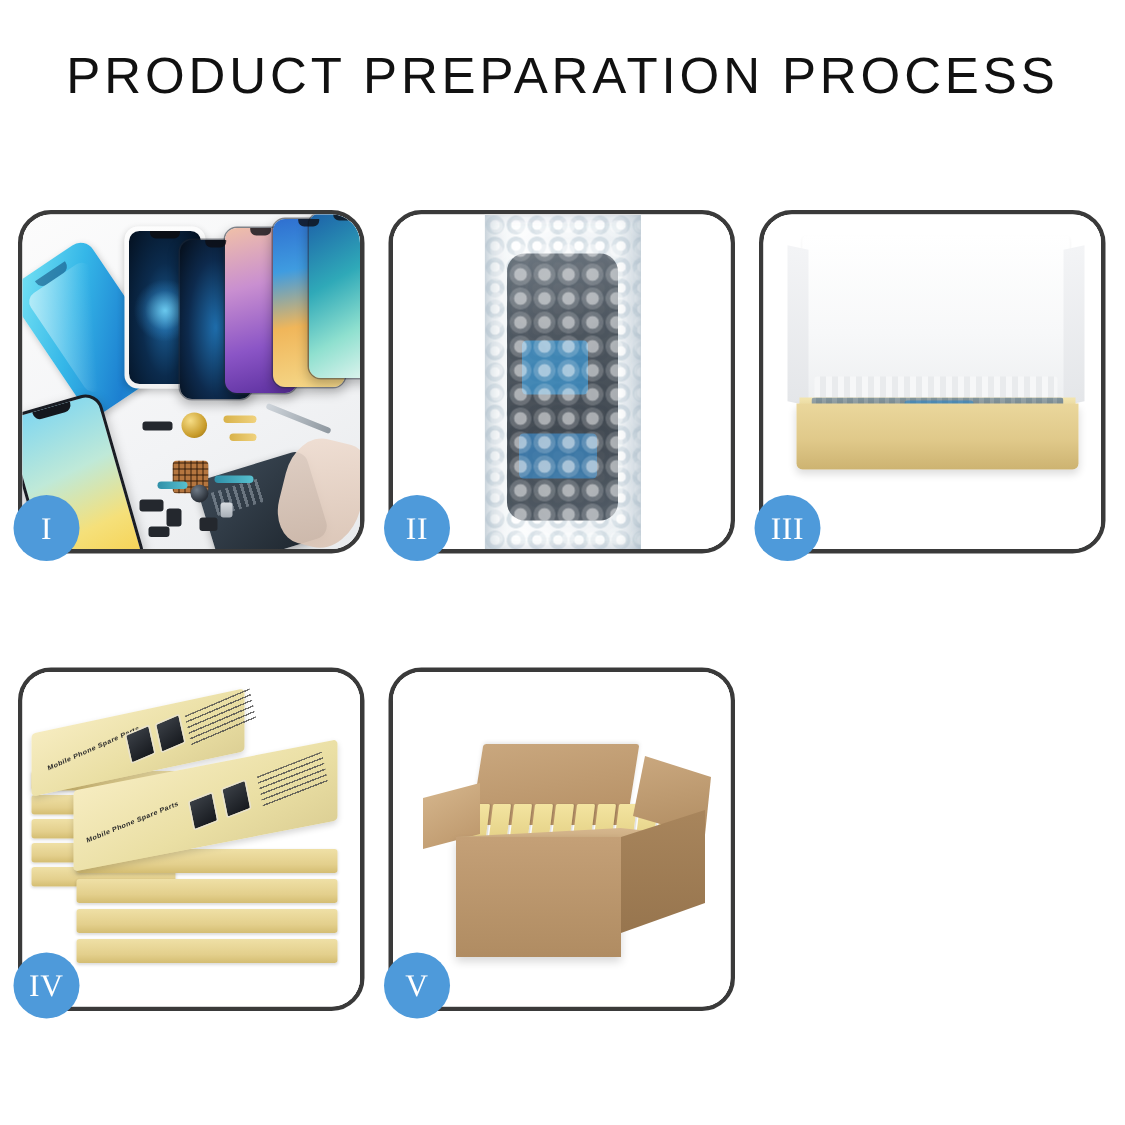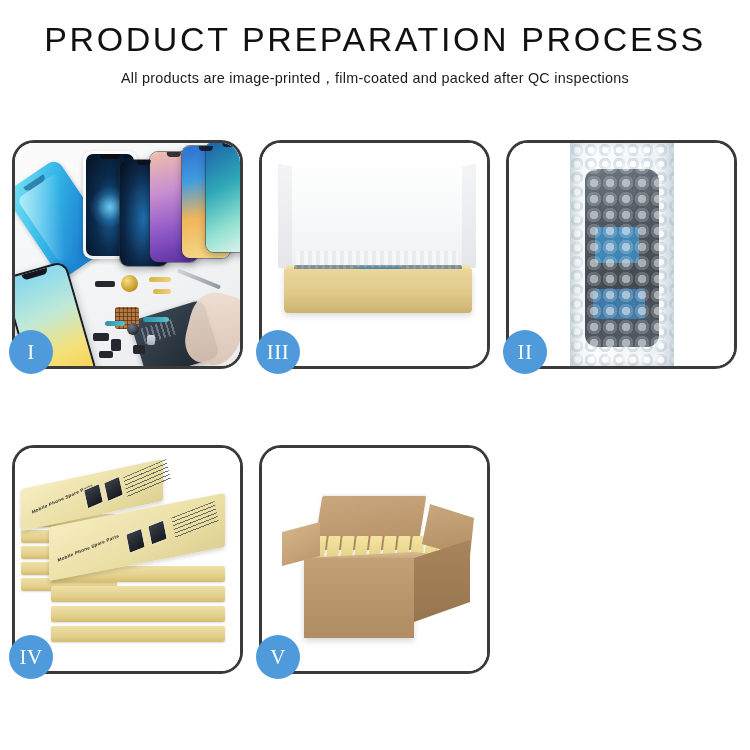--- a/index.html
+++ b/index.html
@@ -4,21 +4,21 @@
 <style>
   html,body{margin:0;padding:0;}
   body{
     width:750px;height:750px;background:#ffffff;
     font-family:"Liberation Sans","DejaVu Sans",sans-serif;
     overflow:hidden;position:relative;
   }
   .page{width:750px;height:750px;position:relative;}
 
   
-  .header{padding-top:22px;text-align:center;}
+  .header{padding-top:34px;text-align:center;}
   .title{
     font-size:34px;font-weight:500;letter-spacing:2.6px;
     color:#111;line-height:1.05;white-space:nowrap;
     font-family:"Liberation Sans","DejaVu Sans",sans-serif;
   }
   .subtitle{
     margin-top:11px;font-size:14.4px;color:#1b1b1b;letter-spacing:.25px;
     white-space:nowrap;font-weight:400;
   }
 
@@ -345,21 +345,20 @@
     position:absolute;width:16px;height:12px;background:rgba(150,120,88,.45);border-radius:1px;
   }
 </style>
 </head>
 <body>
 
 <div class="page">
 
   <div class="header">
     <div class="title">PRODUCT PREPARATION PROCESS</div>
-    <div class="subtitle">All products are image-printed，film-coated and packed after QC inspections</div>
   </div>
 
   <div class="grid">
 
     <div class="panel">
       <div class="inner">
         <div class="p1-bg"></div>
         <div class="film">
             <span class="film-notch"></span>
           </div>
@@ -401,41 +400,41 @@
           <div class="pt dark" style="left:8px;top:78px;width:14px;height:7px;"></div>
         </div>
         <div class="hand"></div>
         <div class="tweez"></div>
       </div>
       <div class="badge">I</div>
     </div>
 
     <div class="panel">
       <div class="inner">
-        <div class="p3-bg"></div>
-        <div class="lid"></div>
-        <div class="foam"></div>
-        <div class="tray-wall"></div>
-        <div class="tray-items"></div>
-        <div class="tray"></div>
-      </div>
-      <div class="badge">III</div>
-    </div>
-
-    <div class="panel">
-      <div class="inner">
         <div class="p2-bg"></div>
         <div class="bub-col">
           <div class="bubwrap"></div>
         </div>
         <div class="inner-part"></div>
         <div class="bub-over"></div>
         <div class="bub-edge"></div>
       </div>
       <div class="badge">II</div>
+    </div>
+
+    <div class="panel">
+      <div class="inner">
+        <div class="p3-bg"></div>
+        <div class="lid"></div>
+        <div class="foam"></div>
+        <div class="tray-wall"></div>
+        <div class="tray-items"></div>
+        <div class="tray"></div>
+      </div>
+      <div class="badge">III</div>
     </div>
 
     <div class="panel">
       <div class="inner">
         <div class="p4-bg"></div>
         <div class="stack">
 
           <div class="bx" style="left:0px;top:52px;width:96px;height:13px;"></div>
           <div class="bx" style="left:0px;top:68px;width:96px;height:13px;"></div>
           <div class="bx" style="left:0px;top:84px;width:96px;height:13px;"></div>

